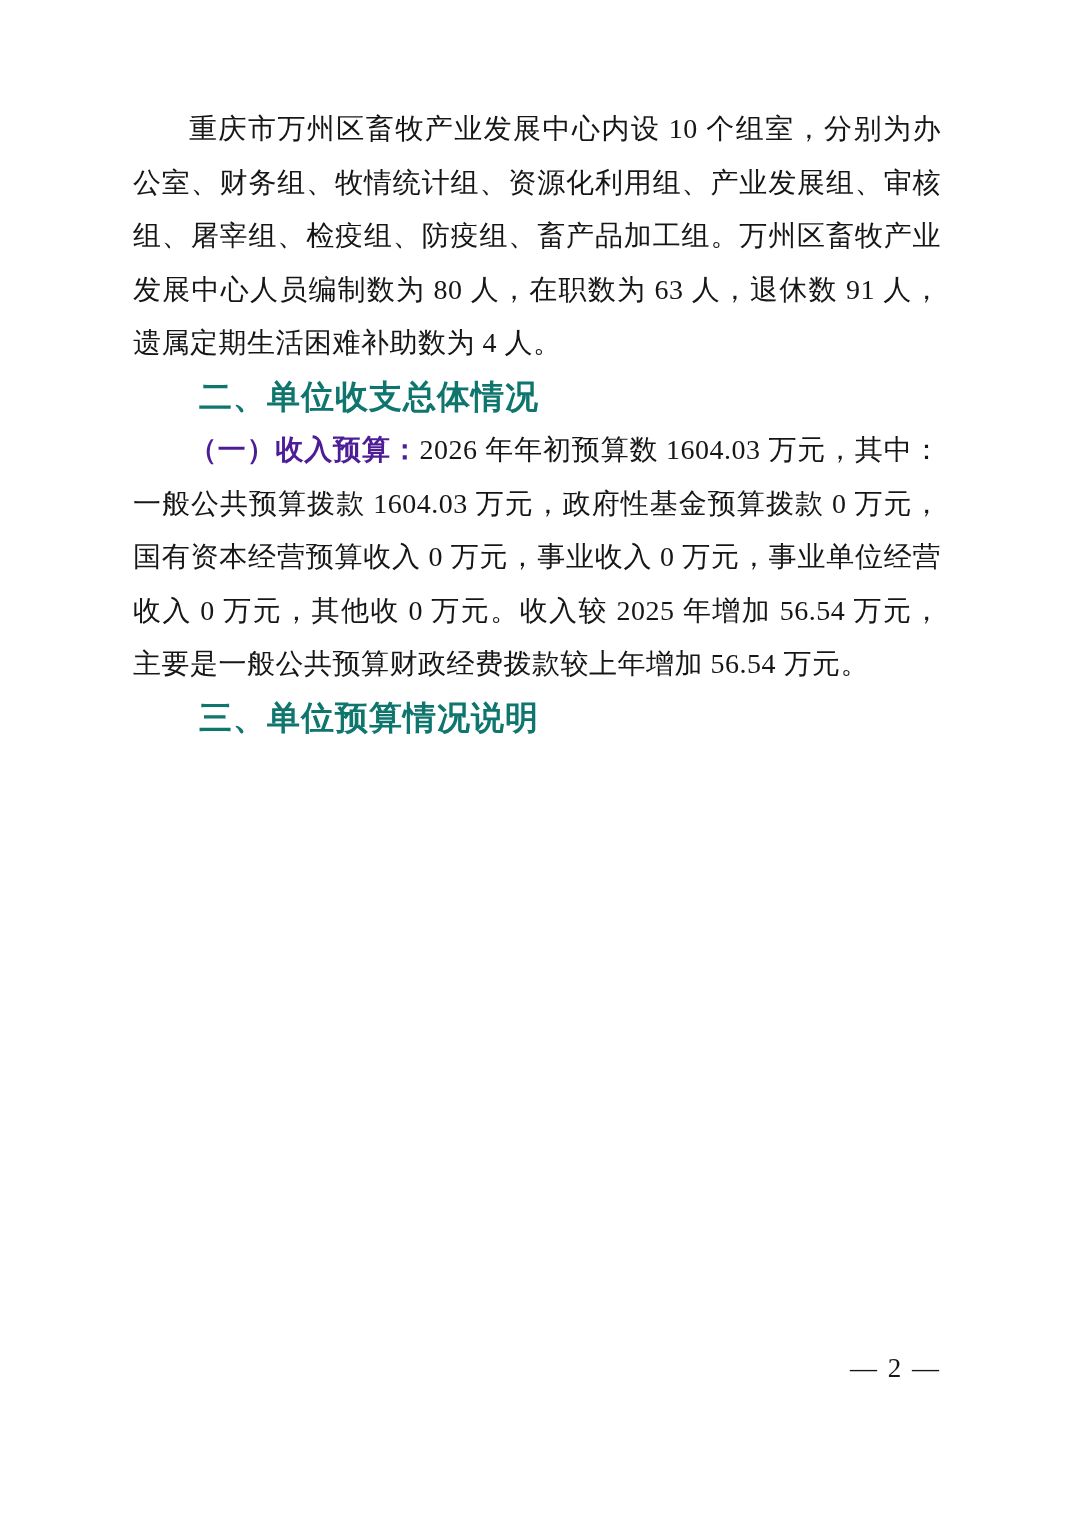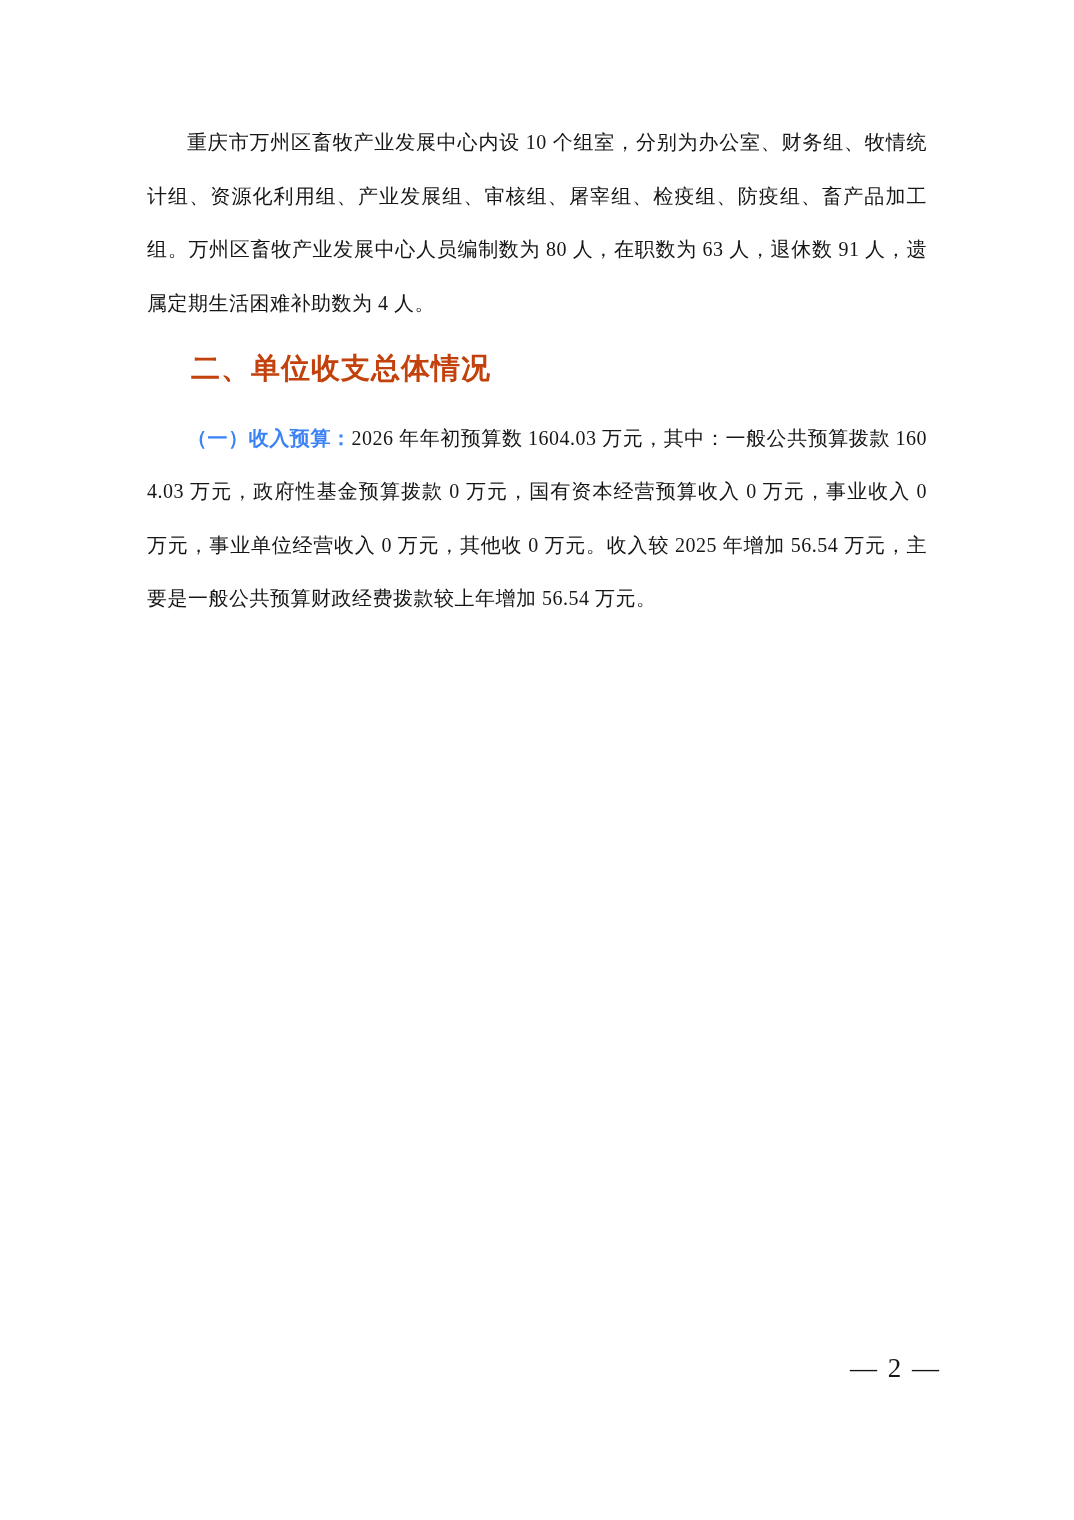--- a/index.html
+++ b/index.html
@@ -16,56 +16,57 @@
     overflow: hidden;
     font-family: "Liberation Serif", "DejaVu Serif", serif;
   }
   .doc {
     position: absolute;
     left: 133px;
     top: 102px;
     width: 808px;
   }
   .doc p.paragraph {
-    margin: 14px;
-    font-size: 20px;
+    margin: 0;
+    font-size: 28px;
     line-height: 53.5px;
     text-align: justify;
     text-indent: 2em;
     letter-spacing: 0.5px;
     word-break: break-all;
   }
   .doc h2.heading {
     margin: 0;
-    font-size: 29px;
+    font-size: 33px;
     line-height: 53.5px;
     font-weight: 700;
     text-indent: 2em;
     letter-spacing: 1px;
-    font-family: Liberation Mono, monospace;
-    color: #c2410c;
+    font-family: Liberation Sans, sans-serif;
+    color: #0f766e;
   }
   .doc .lead {
     font-weight: 700;
-    color: #3b82f6;
+    color: #4c1d95;
   }
   .page-number {
     position: absolute;
     top: 1352px;
     right: 133px;
     font-size: 27px;
     line-height: 32px;
     letter-spacing: 2px;
     color: #161616;
     font-family: "Liberation Serif", "DejaVu Serif", serif;
   }
 </style>
 </head>
 <body>
 
 <div class="page">
   <main class="doc">
       <p class="paragraph">重庆市万州区畜牧产业发展中心内设 10 个组室，分别为办公室、财务组、牧情统计组、资源化利用组、产业发展组、审核组、屠宰组、检疫组、防疫组、畜产品加工组。万州区畜牧产业发展中心人员编制数为 80 人，在职数为 63 人，退休数 91 人，遗属定期生活困难补助数为 4 人。</p>
       <h2 class="heading">二、单位收支总体情况</h2>
       <p class="paragraph"><strong class="lead">（一）收入预算：</strong>2026 年年初预算数 1604.03 万元，其中：一般公共预算拨款 1604.03 万元，政府性基金预算拨款 0 万元，国有资本经营预算收入 0 万元，事业收入 0 万元，事业单位经营收入 0 万元，其他收 0 万元。收入较 2025 年增加 56.54 万元，主要是一般公共预算财政经费拨款较上年增加 56.54 万元。</p>
+      <h2 class="heading">三、单位预算情况说明</h2>
     </main>
   <div class="page-number">— 2 —</div>
 </div>
 
 </body></html>

